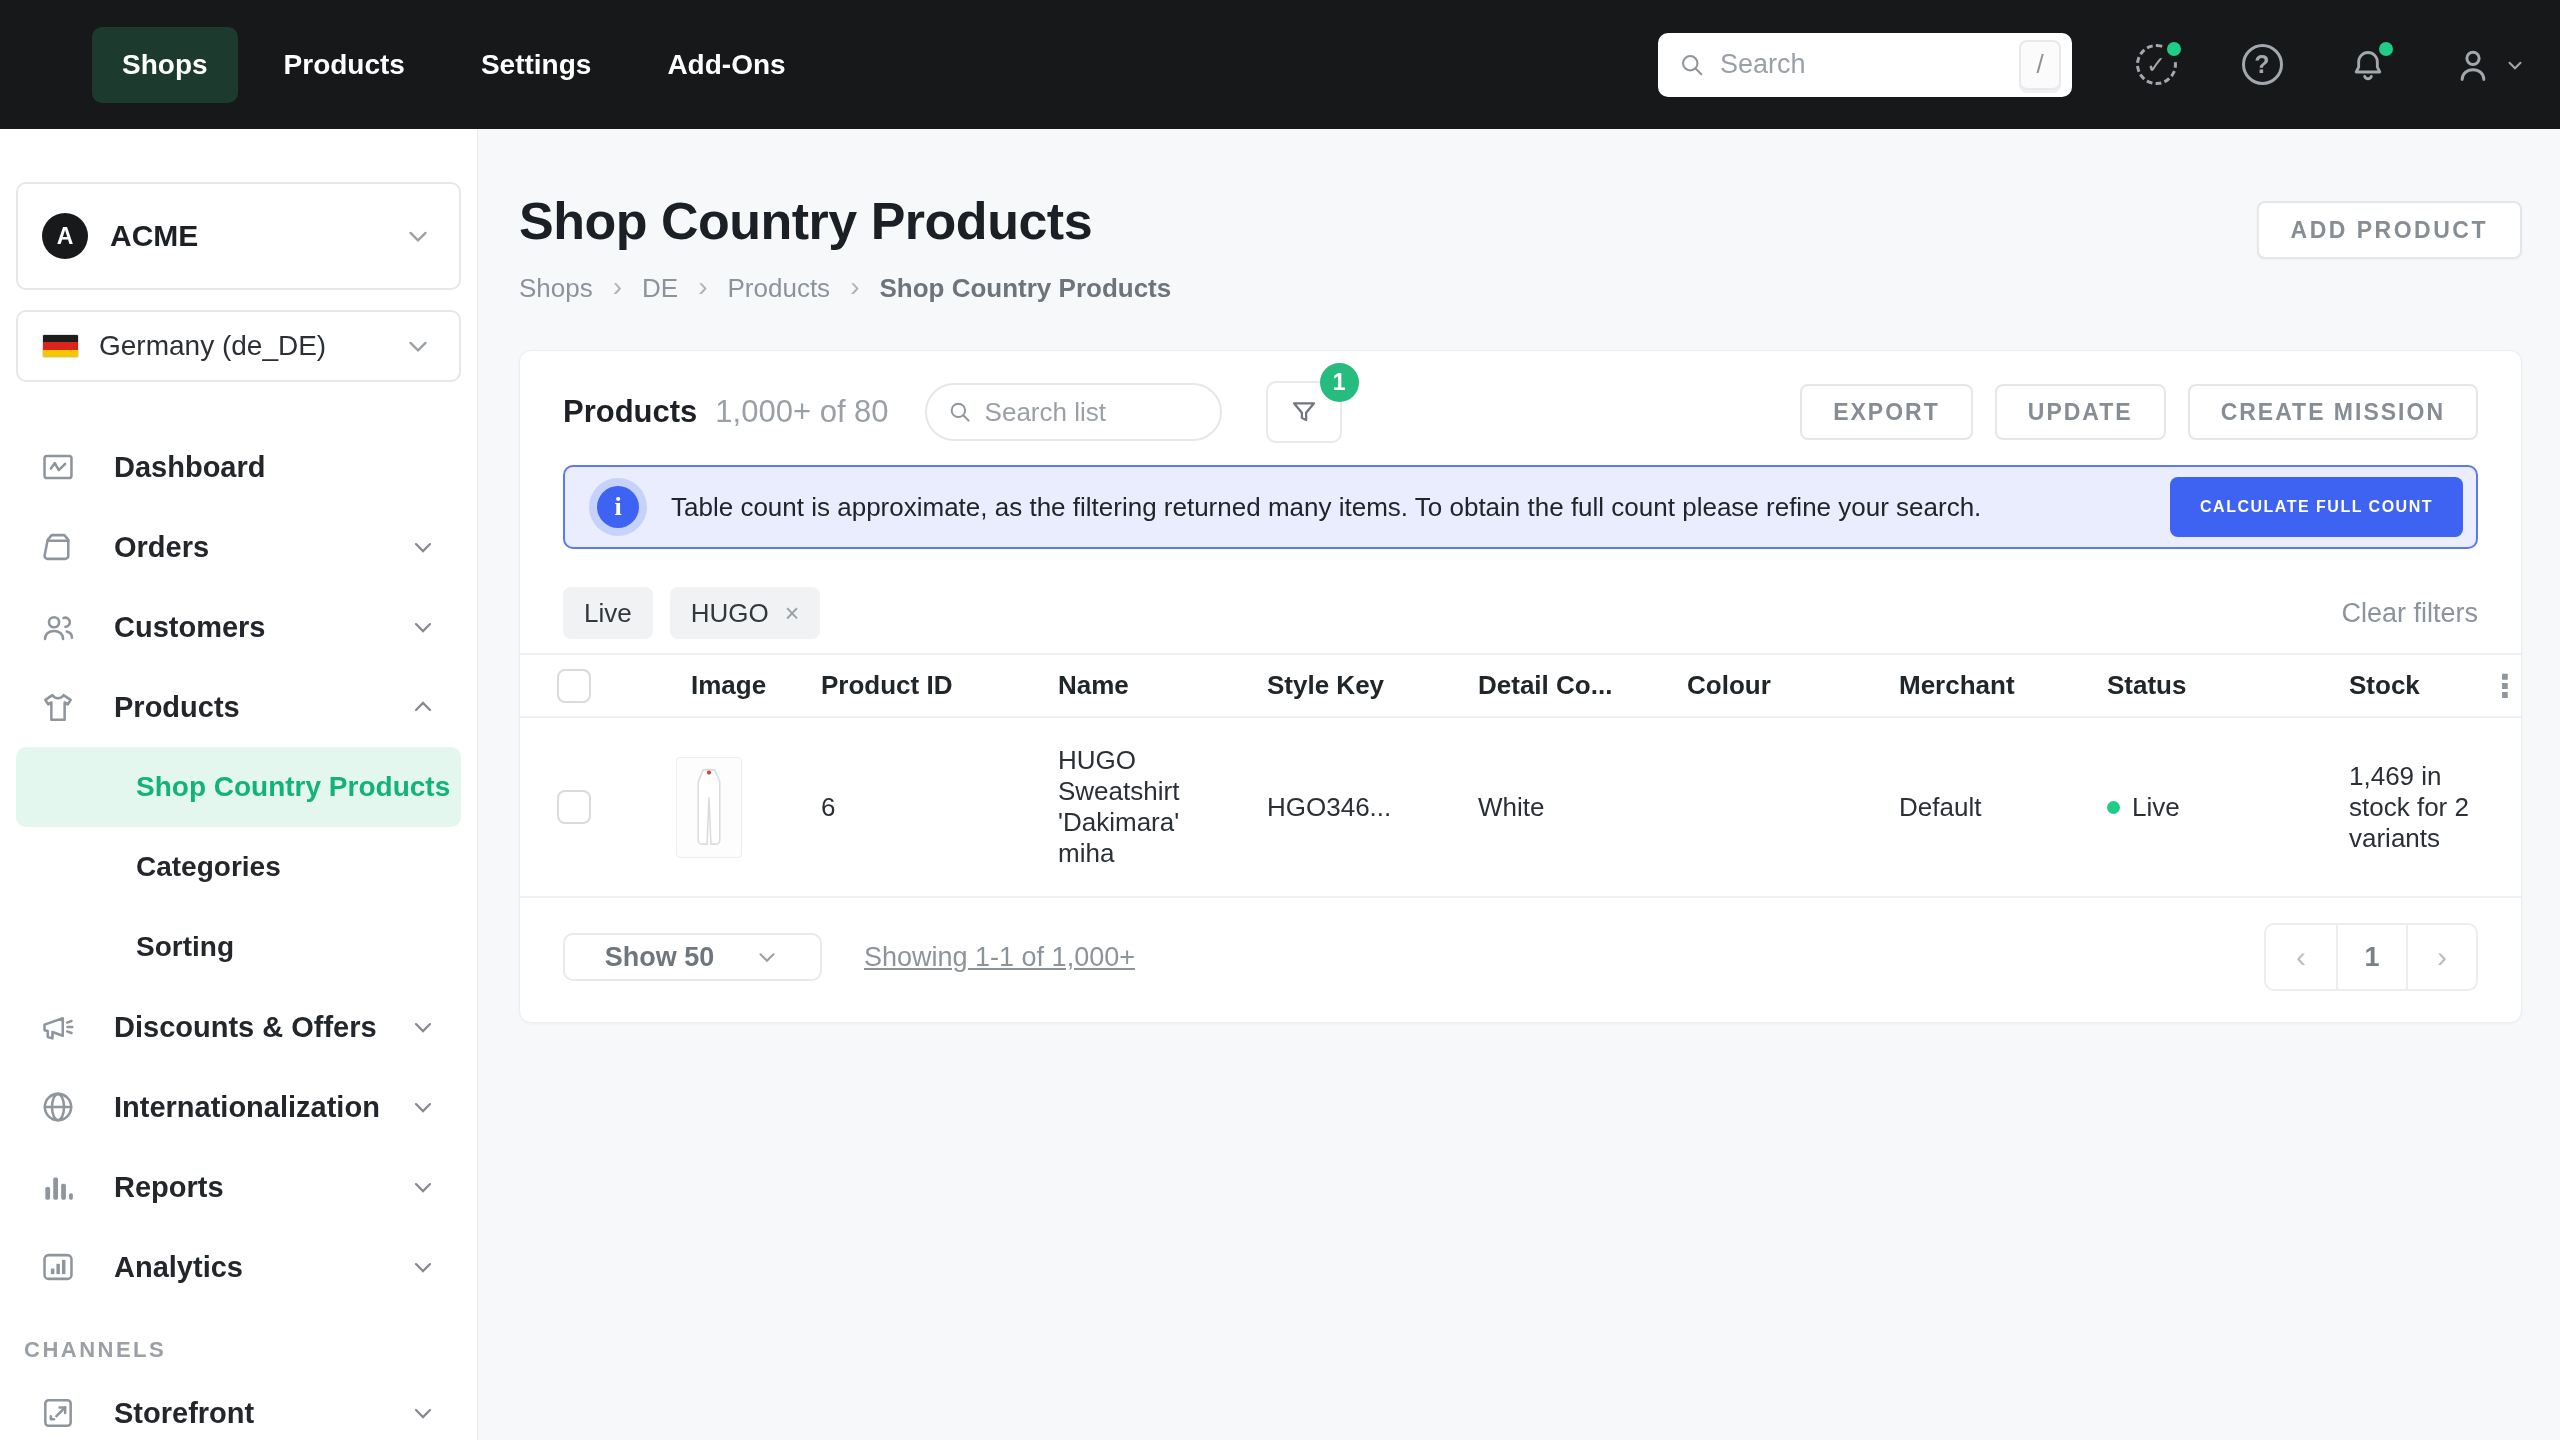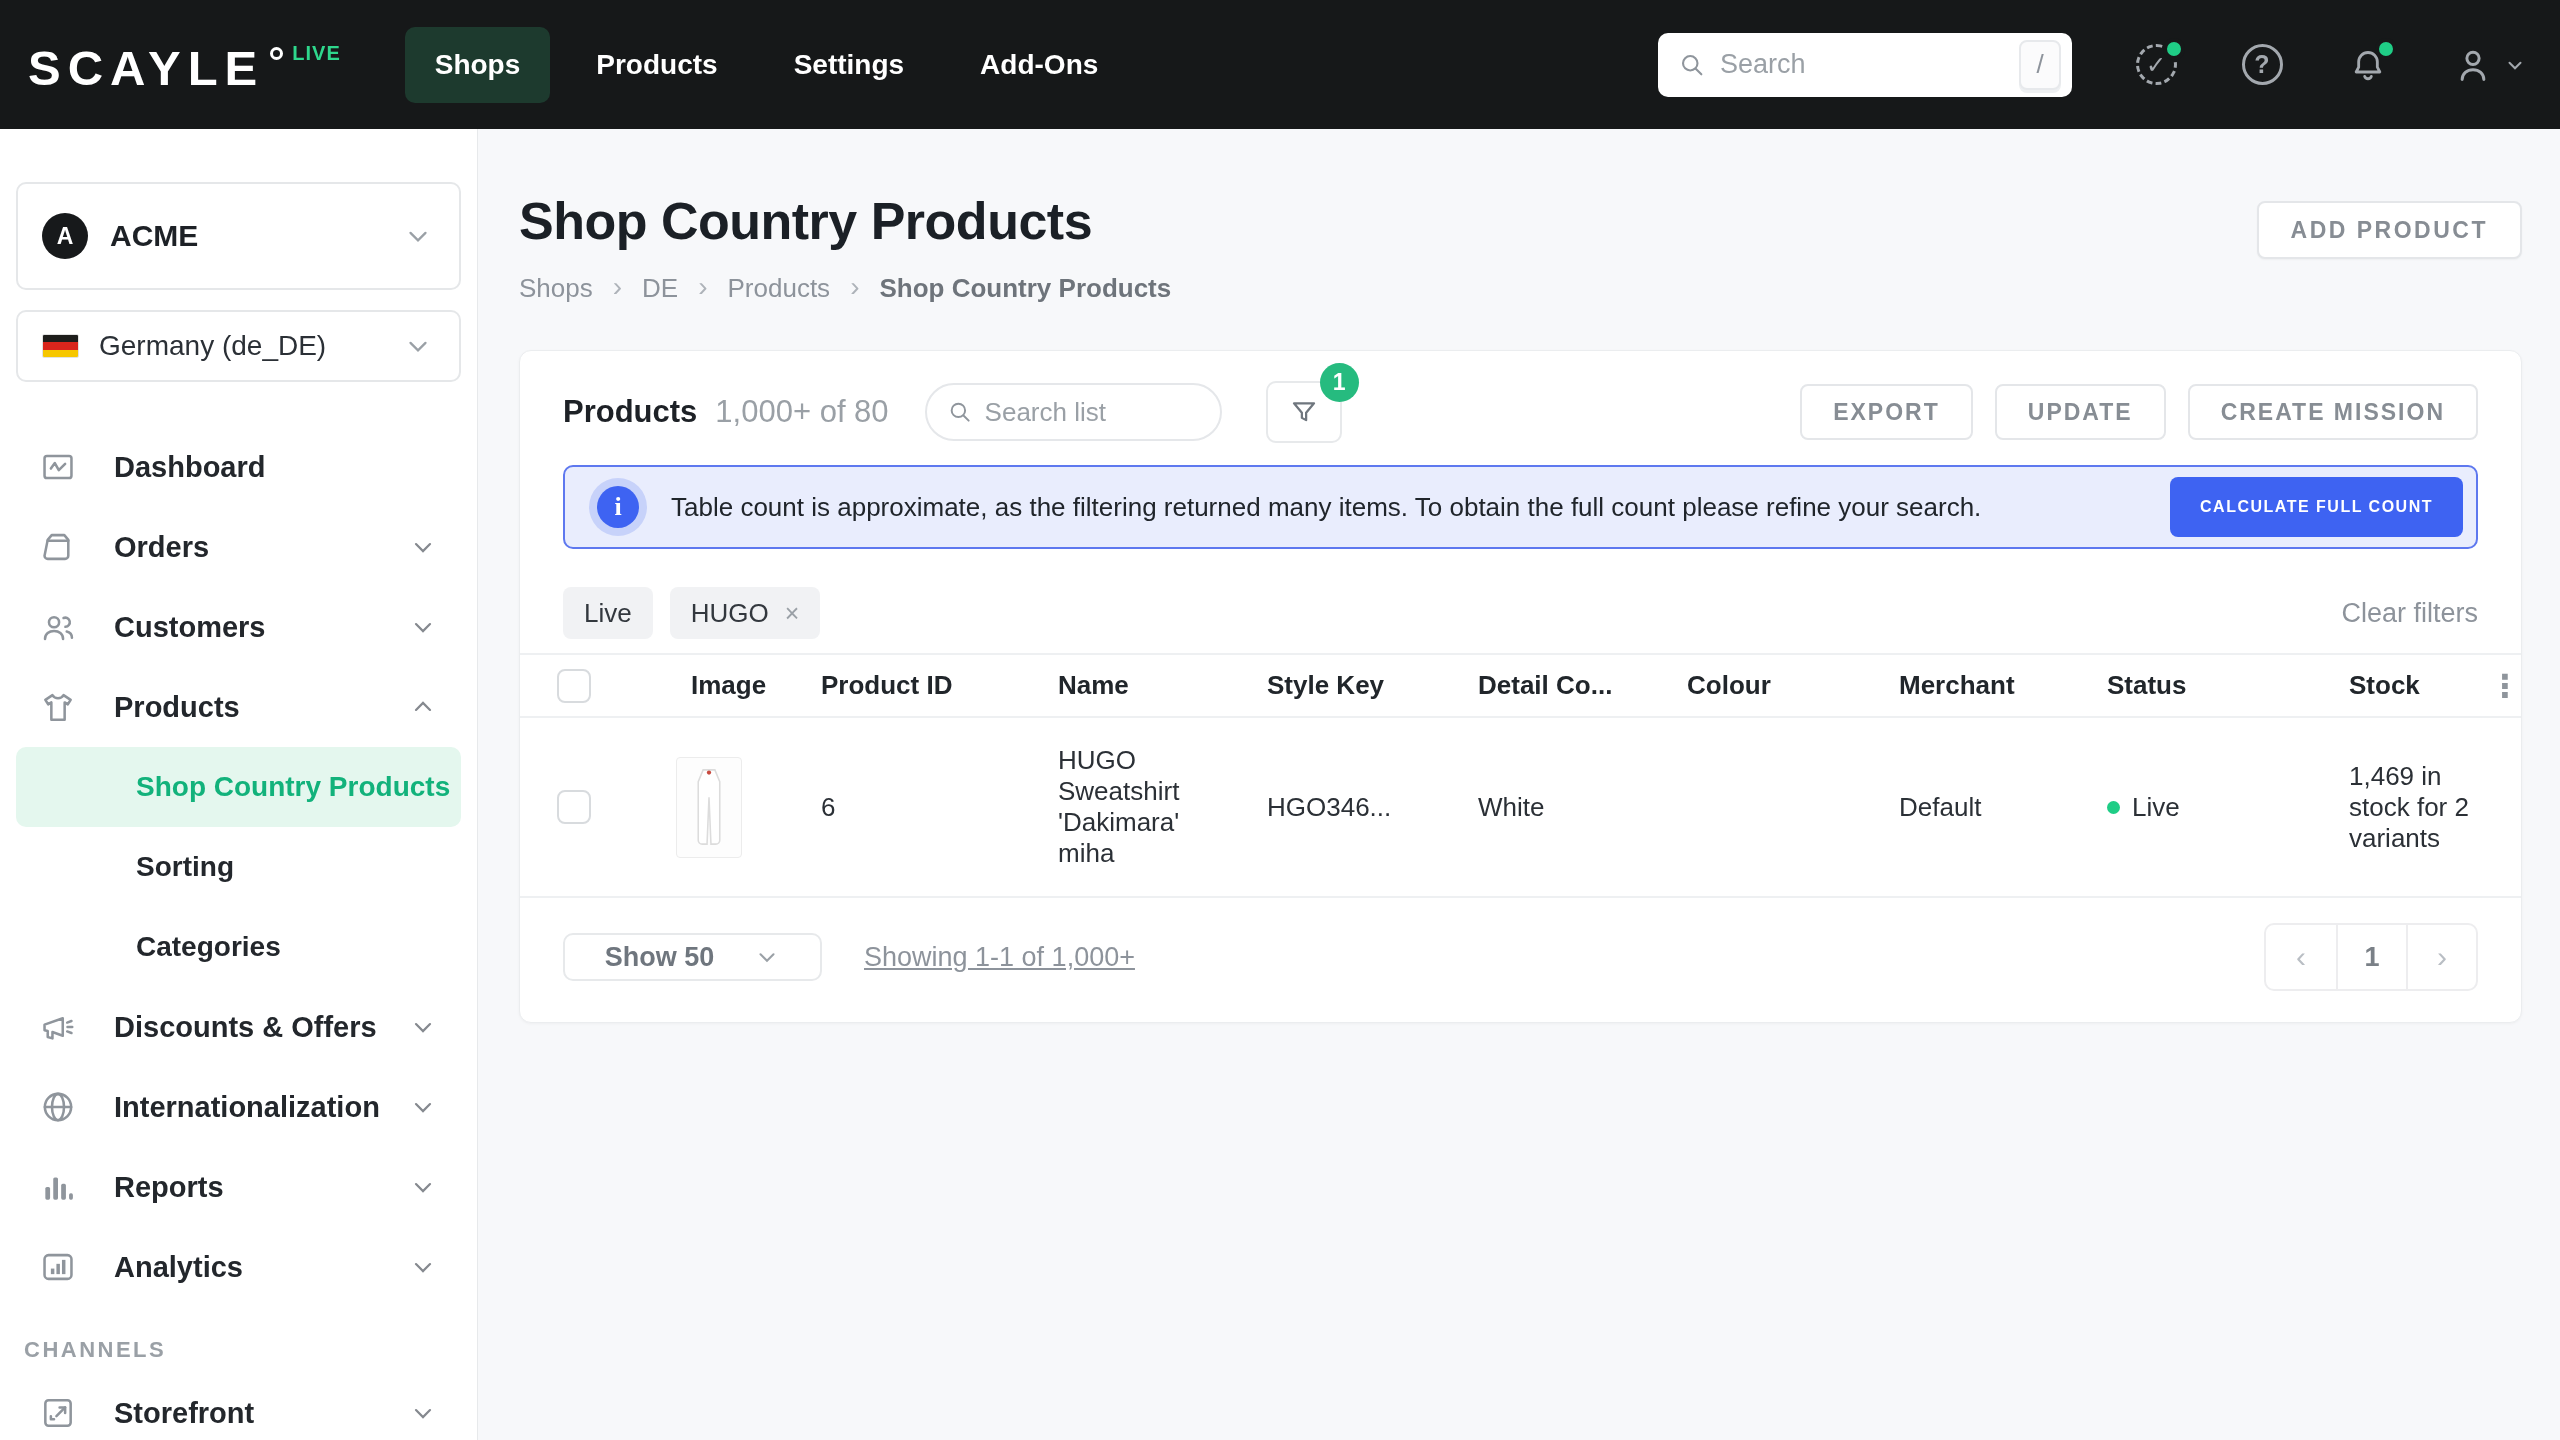--- a/index.html
+++ b/index.html
@@ -127,27 +127,20 @@
   .pager-current { font-size:27px; font-weight:700; color:#7a8087; }
 
   svg { display:block; }
 </style>
 </head>
 <body>
 
 <div class="screen">
 
   <div class="topbar">
-    <div class="logo-group">
-      <div class="brand">SCAYLE</div>
-      <div class="logo-meta">
-        <div class="logo-ring"></div>
-        <div class="live-label" style="color:#2ed78c;">LIVE</div>
-      </div>
-    </div>
 
     <div class="topnav">
       <div class="tab" style="background:#1d3a2e;">Shops</div>
       <div class="tab">Products</div>
       <div class="tab">Settings</div>
       <div class="tab">Add-Ons</div>
     </div>
 
     <div class="topbar-right">
       <div class="search-pill">
@@ -258,22 +251,22 @@
               <path d="M8.5 4.5 4 7.5l1.8 2.8 2-1.2V20h8.4v-10.9l2 1.2L20 7.5l-4.5-3c-.8 1.3-1.9 2-3.5 2s-2.7-.7-3.5-2z"></path>
             </svg>
           </span>
           <span>Products</span>
           <svg class="ml-auto" width="28" height="28" viewBox="0 0 24 24" fill="none" stroke="#85898f" stroke-width="1.9" stroke-linecap="round">
               <polyline points="6 14.5 12 8.5 18 14.5"></polyline>
             </svg>
         </div>
 
         <div class="submenu-item active" style="color:#12b27b;">Shop Country Products</div>
+        <div class="submenu-item">Categories</div>
         <div class="submenu-item">Sorting</div>
-        <div class="submenu-item">Categories</div>
 
         <div class="menu-item">
           <span class="mi-icon">
             <svg width="38" height="38" viewBox="0 0 24 24" fill="none" stroke="#8f959c" stroke-width="1.6" stroke-linecap="round" stroke-linejoin="round">
               <path d="M3.5 10.5v3.5l2 .5v3.8l3 .9v-4l6.5 2.3V6.5z"></path>
                 <path d="M17.8 9.2l2.7-1"></path>
                 <path d="M18 12h3"></path>
                 <path d="M17.8 14.8l2.7 1"></path>
             </svg>
           </span>

